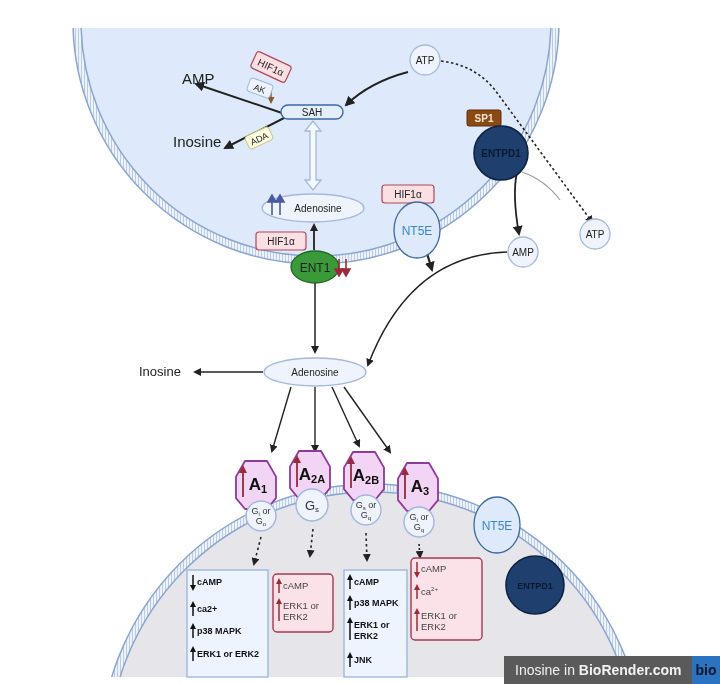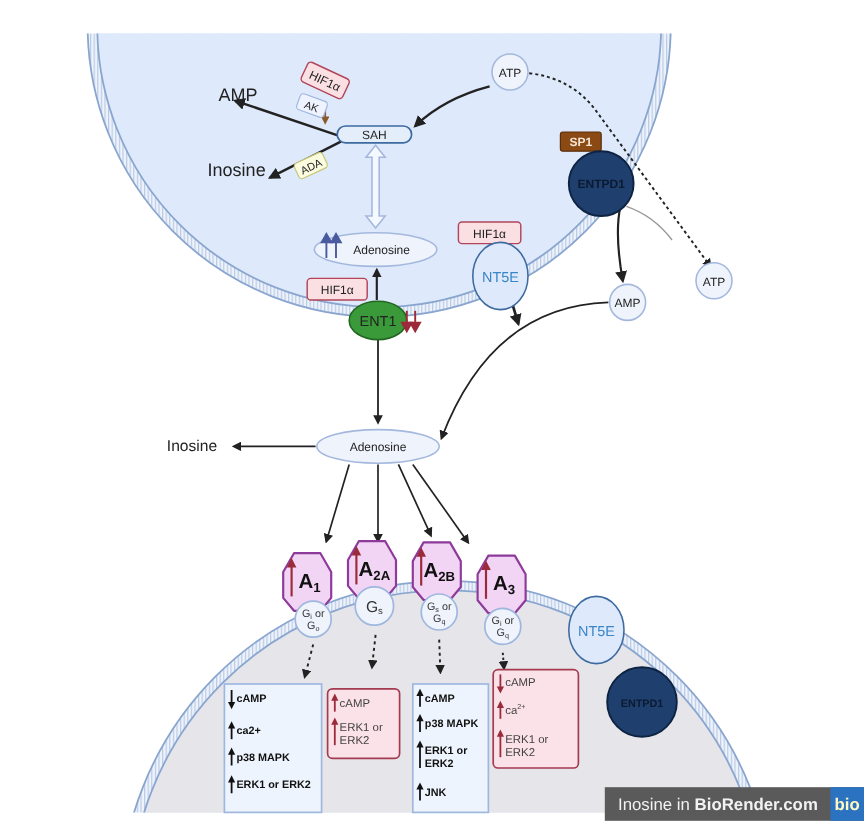--- a/index.html
+++ b/index.html
@@ -3,21 +3,21 @@
 <meta charset="utf-8">
 <style>
   html, body { margin: 0; padding: 0; background: #ffffff; }
   body { width: 720px; height: 684px; position: relative; overflow: hidden; font-family: "Liberation Sans", sans-serif; }
   svg { position: absolute; left: 0; top: 0; }
   .t { font-family: "Liberation Sans", sans-serif; fill: #222; }
   .tb { font-family: "Liberation Sans", sans-serif; font-weight: bold; fill: #222; }
   .watermark { position: absolute; left: 504px; top: 656px; width: 216px; height: 28px; background: #5a5a5a; display: flex; align-items: center; font-family: "Liberation Sans", sans-serif; color: #f2f2f2; font-size: 14px; }
   .watermark .txt { flex: 1; padding-left: 11px; white-space: nowrap; }
   .watermark .txt b { font-weight: bold; }
-  .watermark .logo { width: 28px; height: 28px; background: #2b72c1; color: #fef9c3; font-weight: bold; font-size: 14px; display: flex; align-items: center; justify-content: center; }
+  .watermark .logo { width: 28px; height: 28px; background: #2b72c1; color: #0f172a; font-weight: bold; font-size: 14px; display: flex; align-items: center; justify-content: center; }
 </style>
 </head>
 <body>
 
 <svg width="720" height="684" viewBox="0 0 720 684">
   <defs>
     <marker id="ah" markerWidth="10" markerHeight="10" refX="8" refY="5" orient="auto" markerUnits="userSpaceOnUse">
       <path d="M0,0 L10,5 L0,10 z" fill="#222"></path>
     </marker>
     <marker id="ahs" markerWidth="8" markerHeight="8" refX="6" refY="4" orient="auto" markerUnits="userSpaceOnUse">

